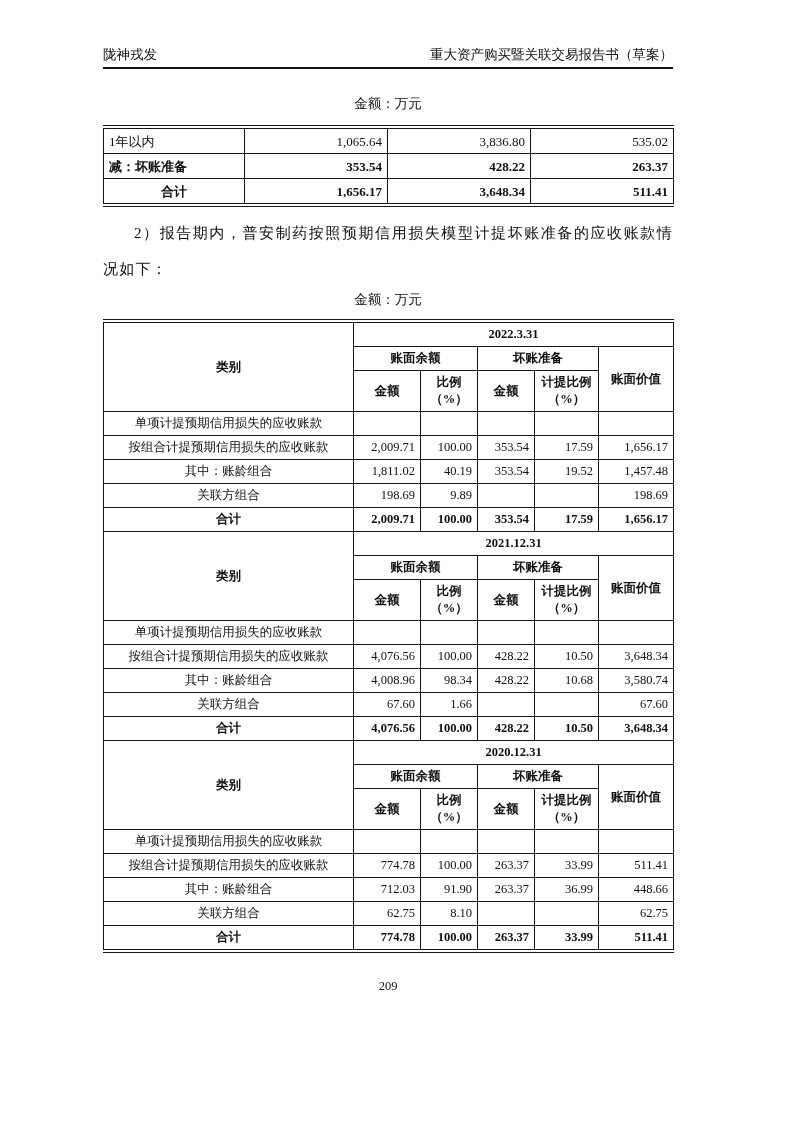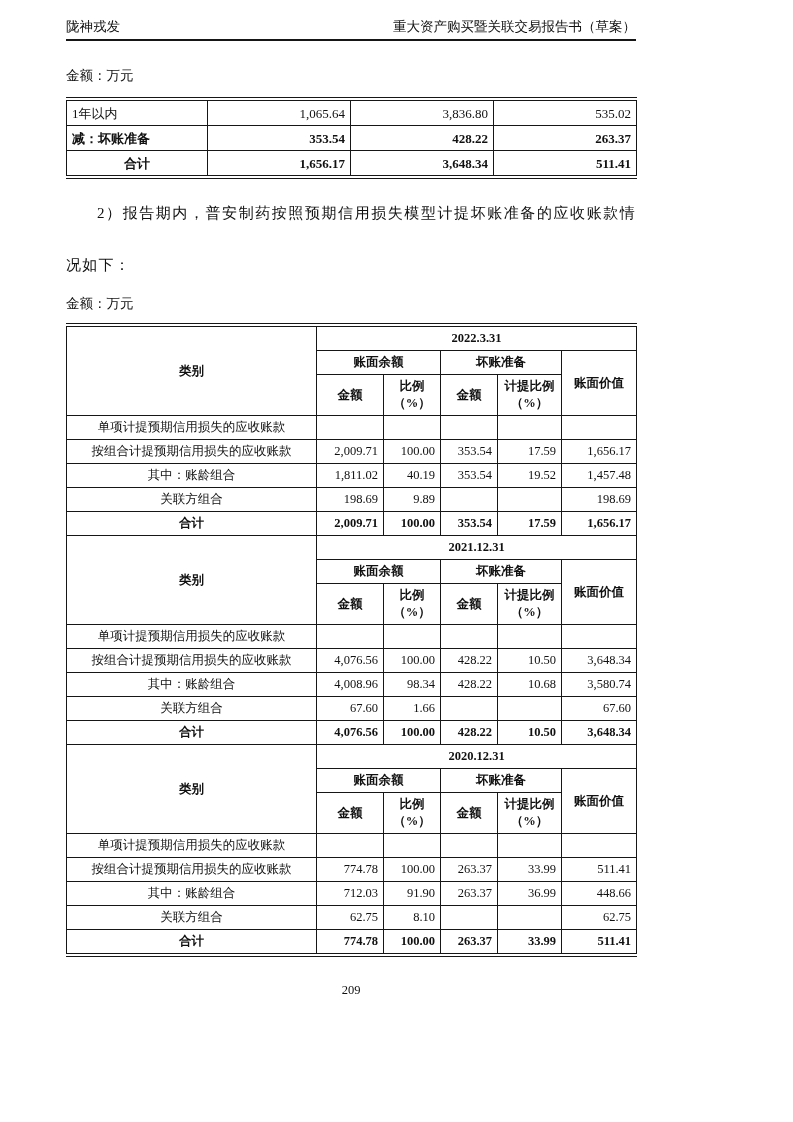--- a/index.html
+++ b/index.html
@@ -1,45 +1,45 @@
 <!DOCTYPE html>
 <html><head>
 <meta charset="utf-8">
 <style>
   html,body{margin:0;padding:0;}
   body{
     width:793px;height:1122px;background:#ffffff;color:#111;
     font-family:"Liberation Serif","DejaVu Serif",serif;
     position:relative;overflow:hidden;
   }
-  .content{width:570px;margin-left:66px;padding-top:18px;}
+  .content{width:570px;margin-left:103px;padding-top:46px;}
 
   .doc-header{
     display:flex;justify-content:space-between;align-items:flex-end;
     border-bottom:2px solid #161616;padding-bottom:3px;
     font-size:13.5px;line-height:18px;
   }
 
-  .unit-note{ text-align:left;font-size:13.5px;line-height:16px;margin-top:27px;margin-bottom:13px;}
+  .unit-note{ text-align:center;font-size:13.5px;line-height:16px;margin-top:27px;margin-bottom:13px;}
   .unit-note.second{margin-top:5px;margin-bottom:11px;}
 
   table{
     border-collapse:collapse;table-layout:fixed;width:570px;
     border-top:4px double #161616;border-bottom:4px double #161616;
     font-size:12.5px;
   }
   td{border:1px solid #161616;padding:3px 5px;line-height:17px;vertical-align:middle;word-break:break-all;}
   .center{text-align:center;}
   .right{text-align:right;}
   .left{text-align:left;}
   .bold{font-weight:bold;}
   .t1 td{font-size:13px;padding:3.5px 5px;}
 
   .para{
-    font-size:15px;line-height:52px;letter-spacing:1.2px;
+    font-size:15px;line-height:36px;letter-spacing:1.2px;
     text-indent:31px;text-align:justify;margin:8px 0 0 0;
   }
 
   .page-number{text-align:center;font-size:12.5px;margin-top:26px;}
 </style>
 </head>
 <body>
 
 <div class="content">
 

